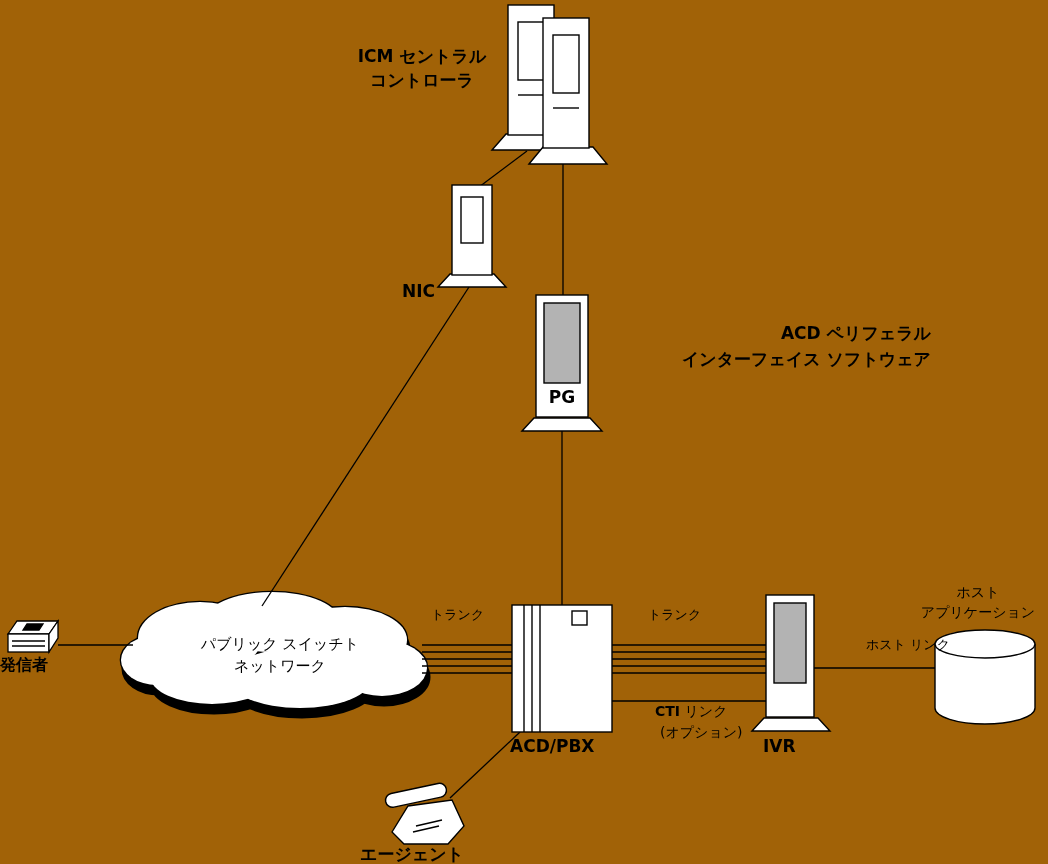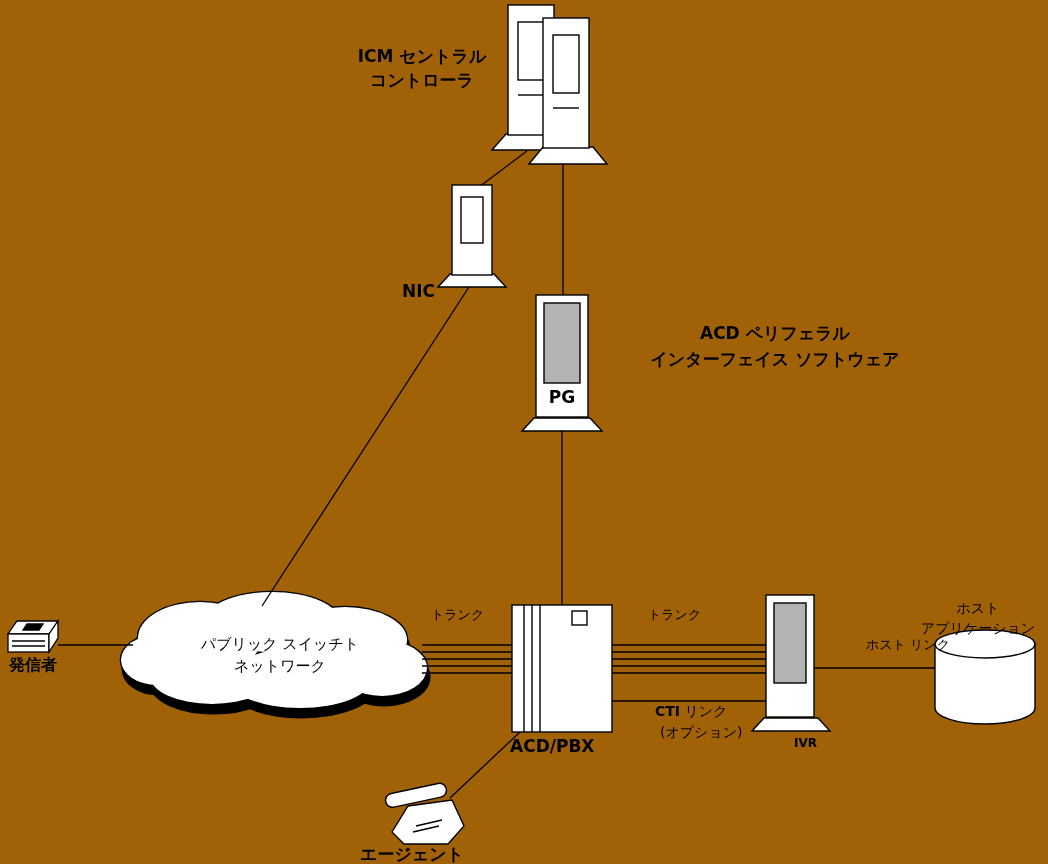--- a/index.html
+++ b/index.html
@@ -5,26 +5,26 @@
   * { margin:0; padding:0; box-sizing:border-box; }
   html,body { background:#ffffff; }
   body { font-family:"DejaVu Sans","Liberation Sans",sans-serif; color:#000; }
   .stage { position:relative; width:1048px; height:864px; background:#a16207; overflow:hidden; }
   .stage svg { position:absolute; left:0; top:0; }
   .label { position:absolute; color:#000; white-space:nowrap; }
   .b { font-weight:bold; }
   .lbl-icm     { left:322px; top:44px;  width:200px; font-size:17px; font-weight:bold; line-height:24px; text-align:center; }
   .lbl-nic     { left:402px; top:233px; width:48px;  font-size:17px; font-weight:bold;margin-top:48px; }
   .lbl-pg      { left:536px; top:387px; width:52px;  font-size:17px; font-weight:bold; text-align:center; }
-  .lbl-acdsw   { left:619px; top:320px; width:312px; font-size:17px; font-weight:bold; line-height:26px; text-align:center; }
+  .lbl-acdsw   { left:619px; top:320px; width:312px; font-size:17px; font-weight:bold; line-height:26px; text-align:right; }
   .lbl-cloud   { left:180px; top:633px; width:200px; font-size:15px; line-height:22px; text-align:center; }
-  .lbl-caller  { left:0px;   top:655px; width:66px;  font-size:16px; font-weight:bold; text-align:center; }
+  .lbl-caller  { left:0px;   top:655px; width:66px;  font-size:16px; font-weight:bold; text-align:left; }
   .lbl-acdpbx  { left:510px; top:736px; width:104px; font-size:17px; font-weight:bold; }
-  .lbl-ivr     { left:763px; top:736px; width:54px;  font-size:12px; font-weight:bold; text-align:right; }
-  .lbl-hostapp { left:908px; top:598px; width:140px; font-size:14px; line-height:20px; text-align:center; }
+  .lbl-ivr     { left:763px; top:736px; width:54px;  font-size:17px; font-weight:bold; text-align:left; }
+  .lbl-hostapp { left:908px; top:582px; width:140px; font-size:14px; line-height:20px; text-align:center; }
   .lbl-agent   { left:342px; top:843px; width:140px; font-size:17px; font-weight:bold; text-align:center; }
   .lbl-trunk-l { left:431px; top:606px; font-size:13px; }
   .lbl-trunk-r { left:648px; top:606px; font-size:13px; }
   .lbl-cti     { left:655px; top:701px; font-size:14px; line-height:21px; }
   .lbl-cti .indent { padding-left:5px; }
   .lbl-hostlink{ left:818px; top:636px; font-size:13px;margin-left:48px; }
 </style>
 </head>
 <body>
 

